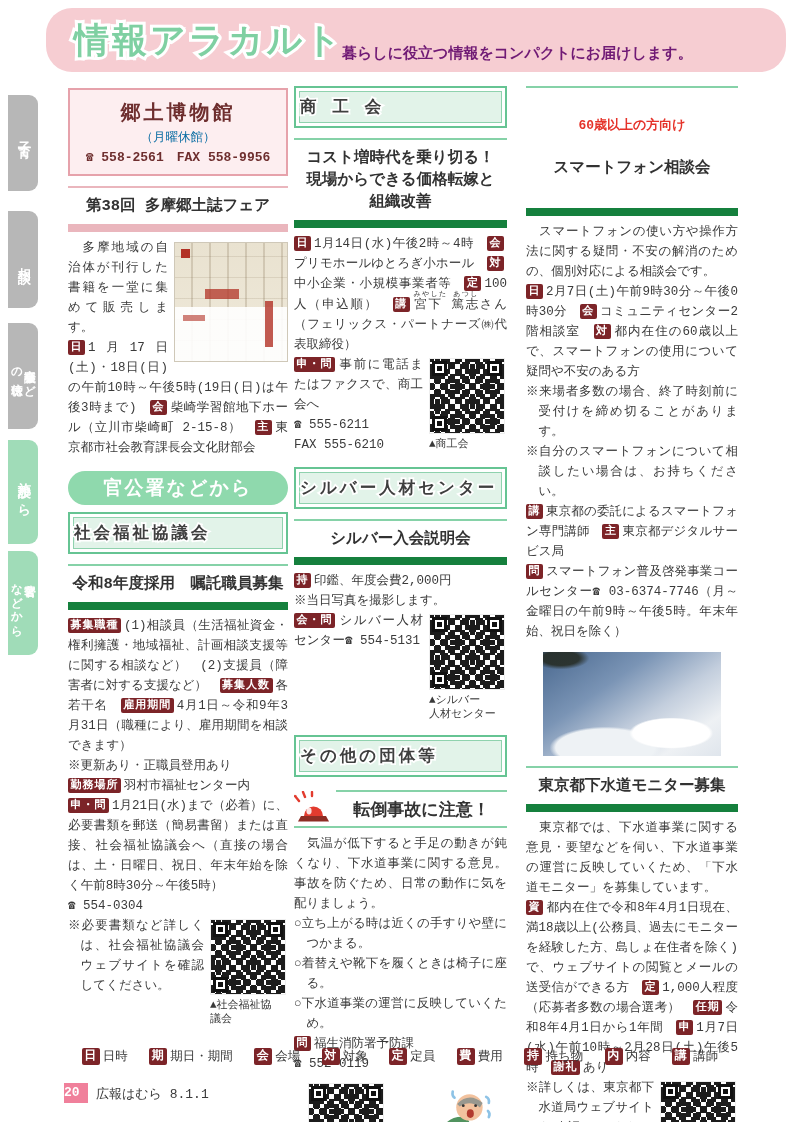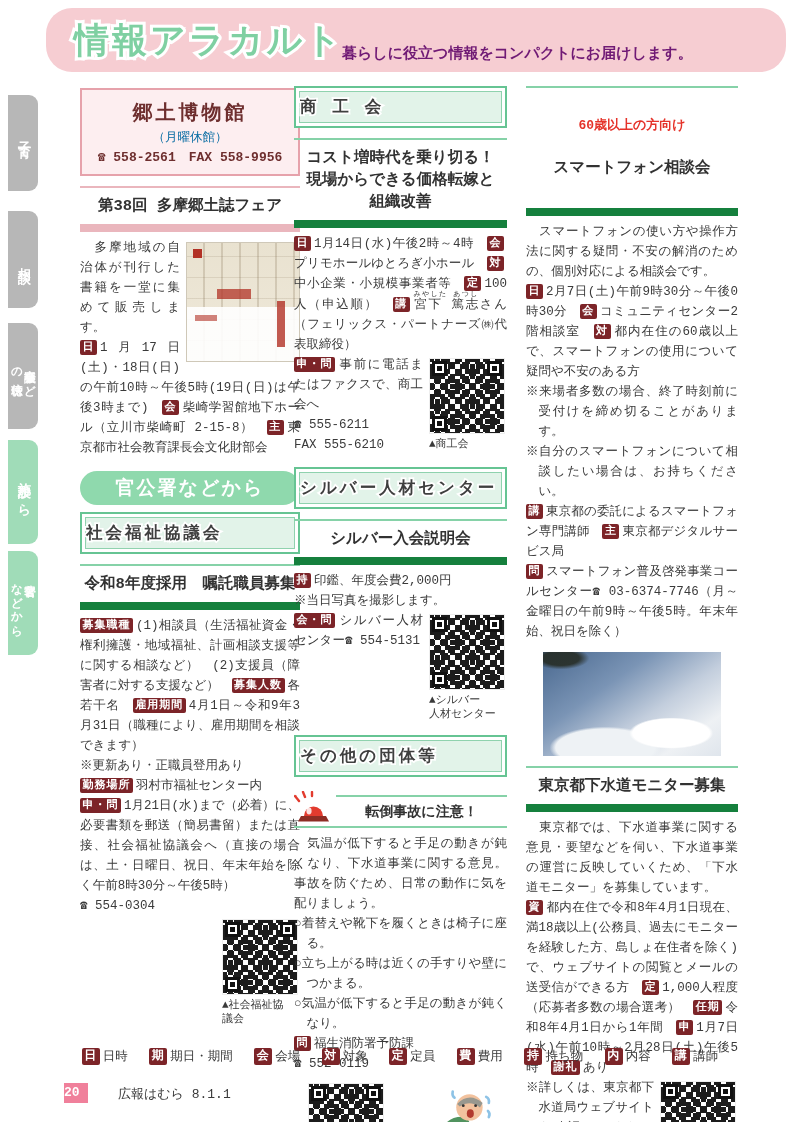--- a/index.html
+++ b/index.html
@@ -13,21 +13,21 @@
   .hdr-sub{position:absolute;left:296px;top:36px;font-size:15px;font-weight:bold;color:#701a75;}
 
   
   .tab{position:absolute;left:8px;width:30px;border-radius:0 9px 9px 0;color:#fff;font-weight:bold;
        writing-mode:vertical-rl;display:flex;align-items:center;justify-content:center;
        font-size:13px;letter-spacing:3px;background:#b7b7b7;white-space:pre-line;line-height:14px;}
   .tab.small{font-size:11.5px;letter-spacing:1px;line-height:13px;}
   .tab.active{background:#a0dcb8;}
 
   
-  .colL{position:absolute;left:80px;top:88px;width:220px;}
+  .colL{position:absolute;left:68px;top:88px;width:220px;}
   .colM{position:absolute;left:294px;top:86px;width:213px;}
   .colR{position:absolute;left:526px;top:86px;width:212px;}
   .body, .p{font-size:12.5px;line-height:20px;text-align:justify;color:#3a3a3a;}
   .flow{display:flow-root;}
   .note{padding-left:1em;text-indent:-1em;}
   .tel-line{font-size:12.5px;line-height:20px;}
 
   
   .museum{border:2px solid #e6a2ab;background:#fdeef0;text-align:center;padding:9px 4px 8px;}
   .museum .nm{font-size:20px;font-weight:bold;color:#6e2e2e;letter-spacing:3px;}
@@ -82,36 +82,36 @@
   
   .sky{width:178px;height:104px;margin:10px auto 2px;position:relative;
       background:
         radial-gradient(46px 18px at 10% 6%, rgba(35,40,30,.85) 0 40%, transparent 62%),
         radial-gradient(70px 26px at 72% 78%, #fff 0 55%, transparent 60%),
         radial-gradient(90px 34px at 35% 92%, #eef2f5 0 55%, transparent 62%),
         linear-gradient(145deg,#49688f 0%,#7a94b5 34%,#c3cedd 60%,#eef1f4 82%,#dfe5ec 100%);}
 
   
   .fall-head{display:flex;align-items:flex-end;margin-top:12px;border-bottom:2px solid #86d2a8;padding-bottom:5px;}
-  .fall-head .ttl{flex:1;text-align:center;font-weight:bold;font-size:14px;color:#323232;
+  .fall-head .ttl{flex:1;text-align:center;font-weight:bold;font-size:17px;color:#323232;
                   border-top:2px solid #86d2a8;padding-top:6px;margin-left:4px;}
   .alarm{flex:0 0 38px;height:32px;position:relative;top:2px;}
 
   .bullets div{padding-left:1em;text-indent:-1em;}
   .fall-row{display:flex;margin-top:6px;}
   .fall-row .qrw{margin-left:14px;}
   .person{margin-left:28px;}
 
   
   .legend{position:absolute;left:60px;top:1048px;width:680px;text-align:center;font-size:12.5px;color:#3a3a3a;}
   .legend span.item{margin:0 7px;white-space:nowrap;}
   .legend .tag{font-size:12px;height:17px;line-height:17px;vertical-align:1px;}
   .pageno{position:absolute;left:64px;top:1083px;width:24px;height:20px;background:#f0809b;color:#fff;
           font-weight:bold;text-align:left;font-size:13px;line-height:20px;}
-  .pub{position:absolute;left:96px;top:1085px;font-size:13px;color:#3a3a3a;margin-left:22px;}
+  .pub{position:absolute;left:96px;top:1085px;font-size:13px;color:#3a3a3a;}
 
   .mt6{margin-top:6px}
 </style>
 </head>
 <body>
 
 <div class="page">
 
   <div class="hdr">
     <div class="hdr-title">情報アラカルト</div>
@@ -160,20 +160,21 @@
       <div class="flow">
         <div class="qrw">
           <div class="qr">
               <i class="qf tl"></i>
               <i class="qf tr"></i>
               <i class="qf bl"></i>
             </div>
           <div class="qr-cap">▲社会福祉協
 議会</div>
         </div>
+        <div class="p note">※必要書類など詳しくは、社会福祉協議会ウェブサイトを確認してください。</div>
       </div>
     </div>
   </div>
 
   <div class="colM">
     <div class="org" style="margin-top:0">
       <div class="in">商 工 会</div>
     </div>
     <div class="sec">コスト増時代を乗り切る！
 現場からできる価格転嫁と
@@ -229,23 +230,23 @@
         </g>
         <path d="M10,25 a9.5,9.5 0 0 1 19,0 z" fill="#e23b2e"></path>
         <ellipse cx="15" cy="20" rx="2.6" ry="3.4" fill="#fff" opacity=".85"></ellipse>
         <path d="M7,25 h25 l3,5.5 h-31 z" fill="#8d2d24"></path>
       </svg>
       <div class="ttl">転倒事故に注意！</div>
     </div>
     <div class="body mt6">
       <div class="p">　気温が低下すると手足の動きが鈍くなり、下水道事業に関する意見。事故を防ぐため、日常の動作に気を配りましょう。</div>
       <div class="bullets">
+        <div class="p">○立ち上がる時は近くの手すりや壁につかまる。</div>
         <div class="p">○着替えや靴下を履くときは椅子に座る。</div>
-        <div class="p">○立ち上がる時は近くの手すりや壁につかまる。</div>
-        <div class="p">○気温が低下すると手足の動きが鈍くなり。</div>
+        <div class="p">○下水道事業の運営に反映していくため。</div>
       </div>
       <div class="p"><span class="tag">問</span>福生消防署予防課</div>
       <div class="tel-line">☎ 552-0119</div>
       <div class="fall-row">
         <div class="qrw static">
           <div class="qr">
               <i class="qf tl"></i>
               <i class="qf tr"></i>
             </div>
 

